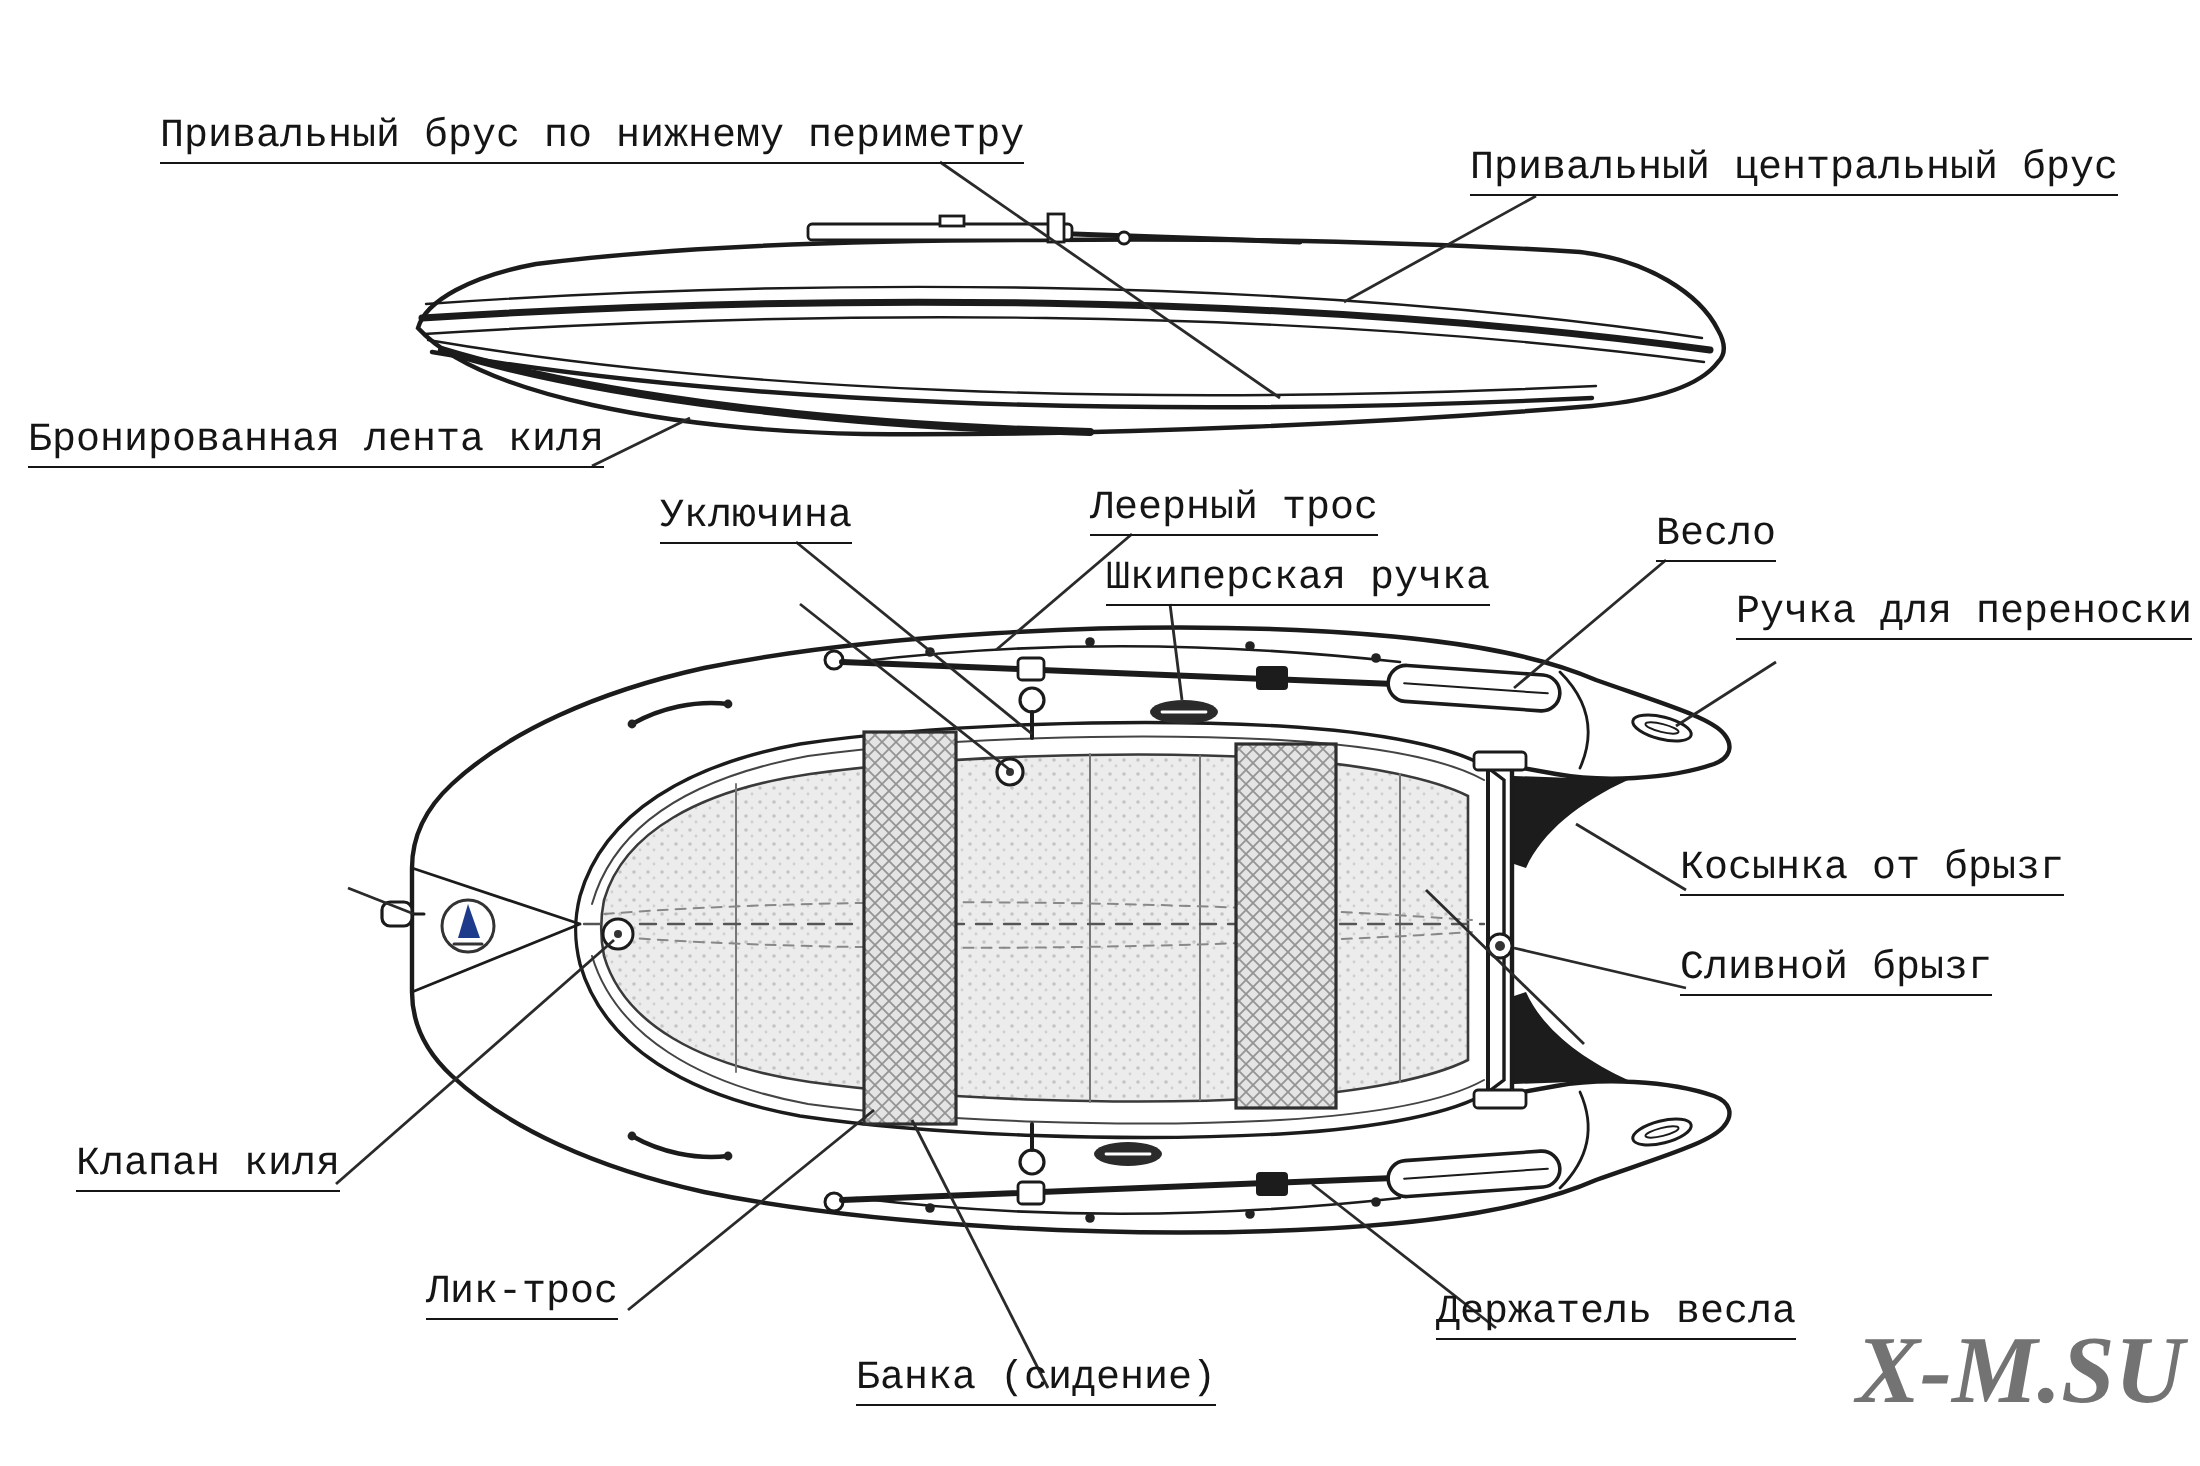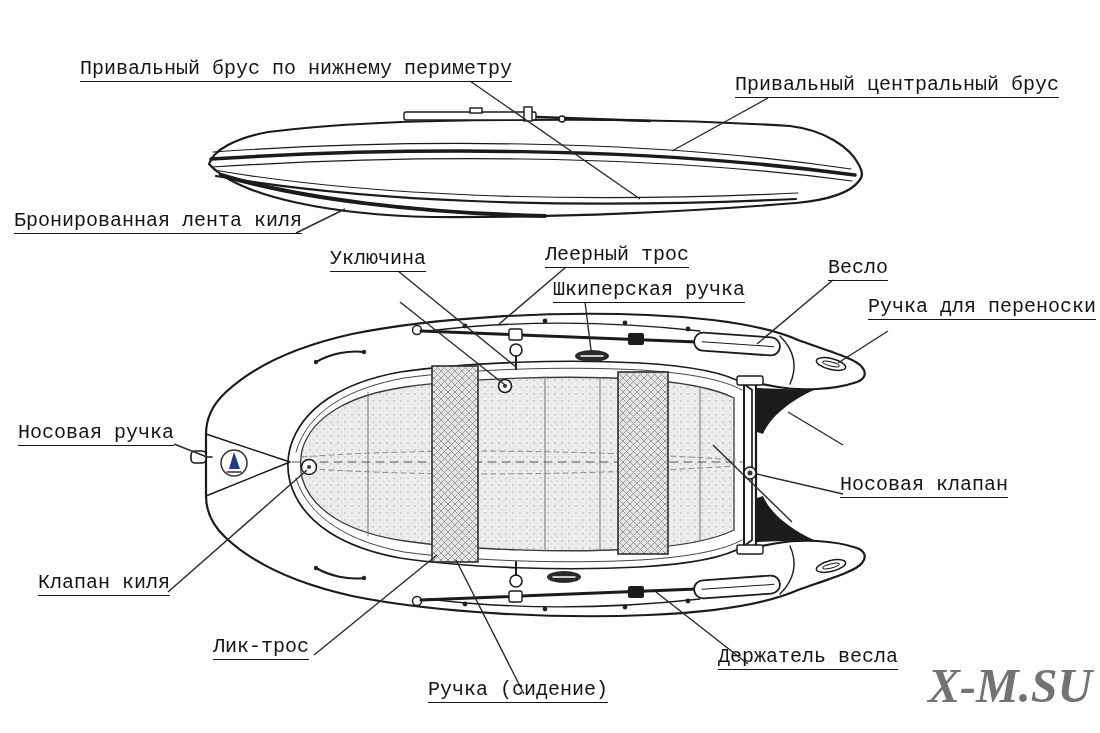--- a/index.html
+++ b/index.html
@@ -200,21 +200,21 @@
   </svg>
 
   <div class="lbl" style="left:80px;top:58px">Привальный брус по нижнему периметру</div>
   <div class="lbl" style="left:735px;top:74px">Привальный центральный брус</div>
   <div class="lbl" style="left:14px;top:210px">Бронированная лента киля</div>
   <div class="lbl" style="left:330px;top:248px">Уключина</div>
   <div class="lbl" style="left:545px;top:244px">Леерный трос</div>
   <div class="lbl" style="left:553px;top:279px">Шкиперская ручка</div>
   <div class="lbl" style="left:828px;top:257px">Весло</div>
   <div class="lbl" style="left:868px;top:296px">Ручка для переноски</div>
-  <div class="lbl" style="left:18px;top:422px">Носовая ручка</div>
-  <div class="lbl" style="left:840px;top:474px">Носовая клапан</div>
+  <div class="lbl" style="left:840px;top:424px">Косынка от брызг</div>
+  <div class="lbl" style="left:840px;top:474px">Сливной брызг</div>
   <div class="lbl" style="left:38px;top:572px">Клапан киля</div>
   <div class="lbl" style="left:213px;top:636px">Лик-трос</div>
   <div class="lbl" style="left:718px;top:646px">Держатель весла</div>
-  <div class="lbl" style="left:428px;top:679px">Ручка (сидение)</div>
+  <div class="lbl" style="left:428px;top:679px">Банка (сидение)</div>
 
   <div class="watermark">X-M.SU</div>
 </div>
 
 </body></html>

